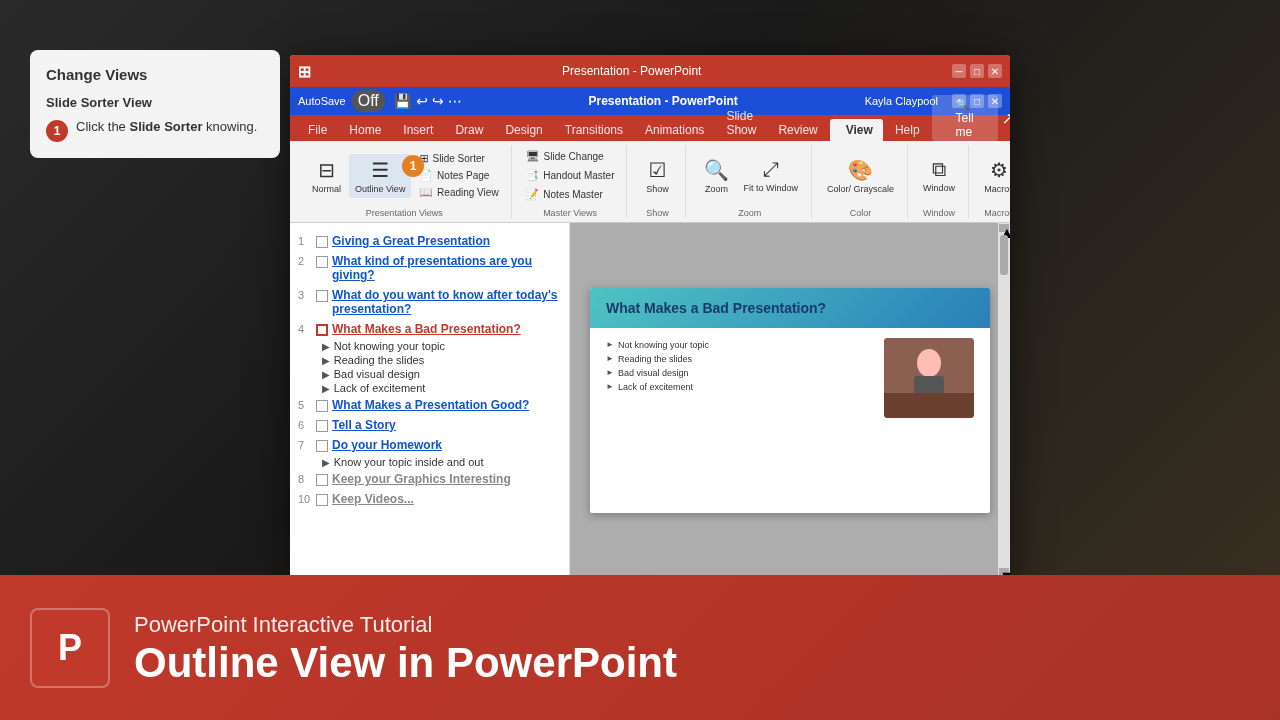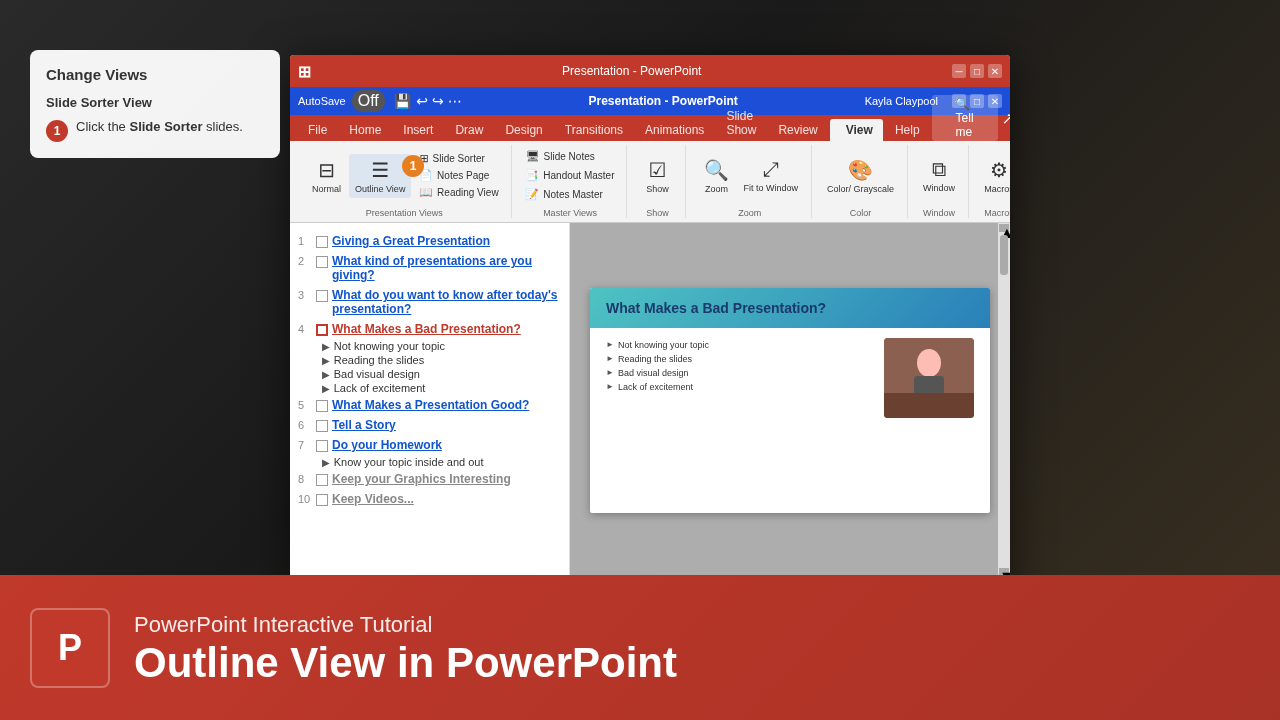--- a/index.html
+++ b/index.html
@@ -286,21 +286,21 @@
 <body>
 
 <div class="bg-scene"></div>
 
 <div class="tutorial-panel">
   <div class="tutorial-panel-title">Change Views</div>
   <div class="tutorial-panel-title" style="font-size:13px;margin-bottom:8px;">Slide Sorter View</div>
   <div class="tutorial-step">
     <div class="step-badge">1</div>
     <div class="step-text">
-      <span>Click the </span><strong>Slide Sorter</strong><span> slides.</span>
+      <span>Click the </span><strong>Slide Sorter</strong><span> knowing.</span>
     </div>
   </div>
 </div>
 
 <div class="ppt-window">
 
   <div class="title-bar">
     <div style="font-size:16px;color:white;font-weight:700;">⊞</div>
     <div class="title-bar-text">Presentation - PowerPoint</div>
     <div class="title-bar-controls">
@@ -380,21 +380,21 @@
         </div>
       </div>
       <div class="ribbon-group-label">Presentation Views</div>
     </div>
 
     <div class="ribbon-group">
       <div class="ribbon-buttons">
         <div style="display:flex;flex-direction:column;gap:2px;">
           <div class="rb-btn-small">
             <span style="font-size:11px;">🖥</span>
-            <span>Slide Notes</span>
+            <span>Slide Change</span>
           </div>
           <div class="rb-btn-small">
             <span style="font-size:11px;">📑</span>
             <span>Handout Master</span>
           </div>
           <div class="rb-btn-small">
             <span style="font-size:11px;">📝</span>
             <span>Notes Master</span>
           </div>
         </div>

